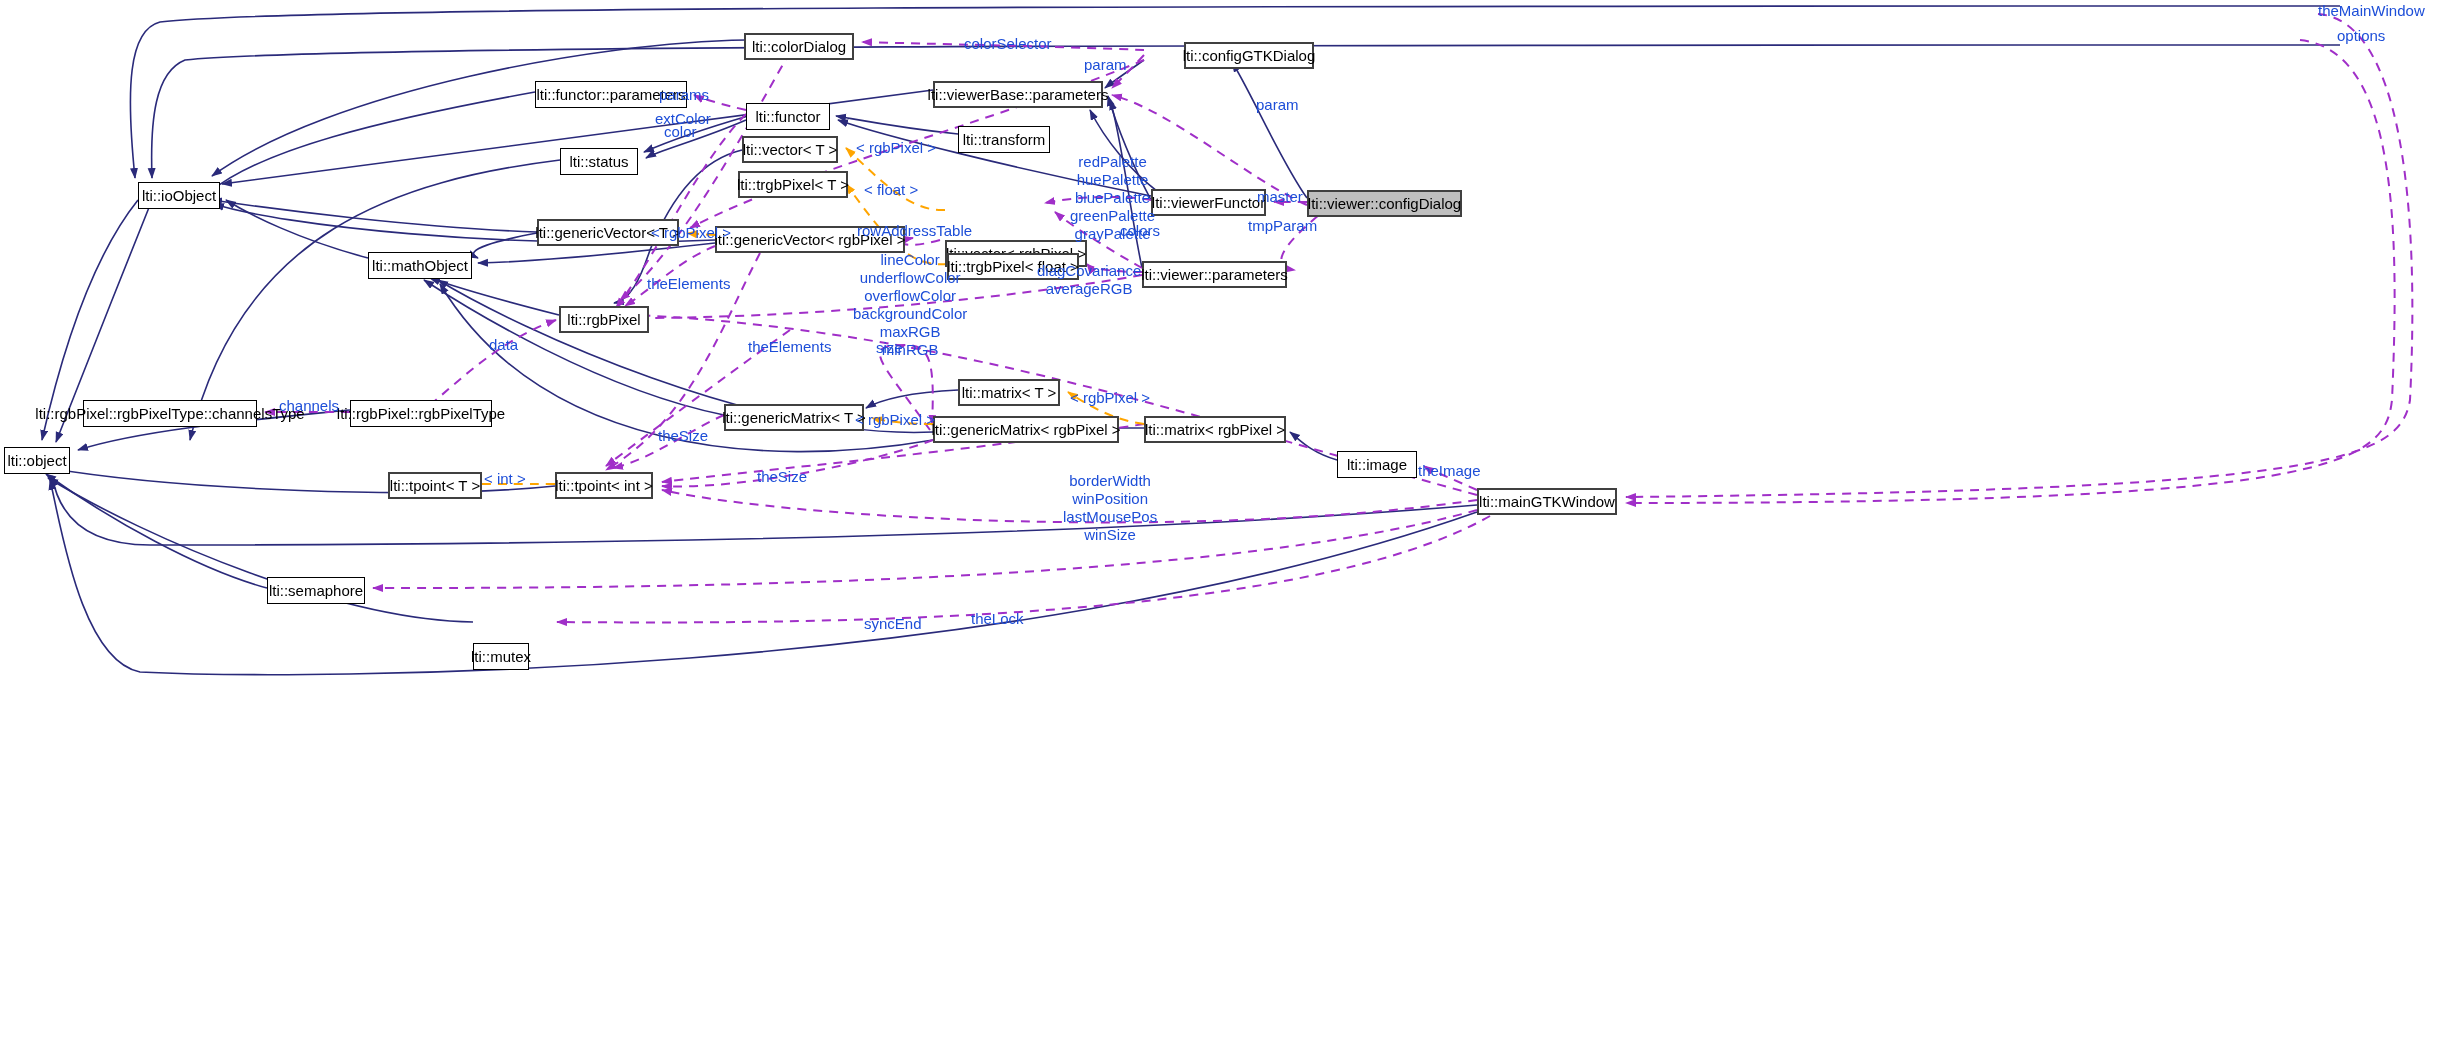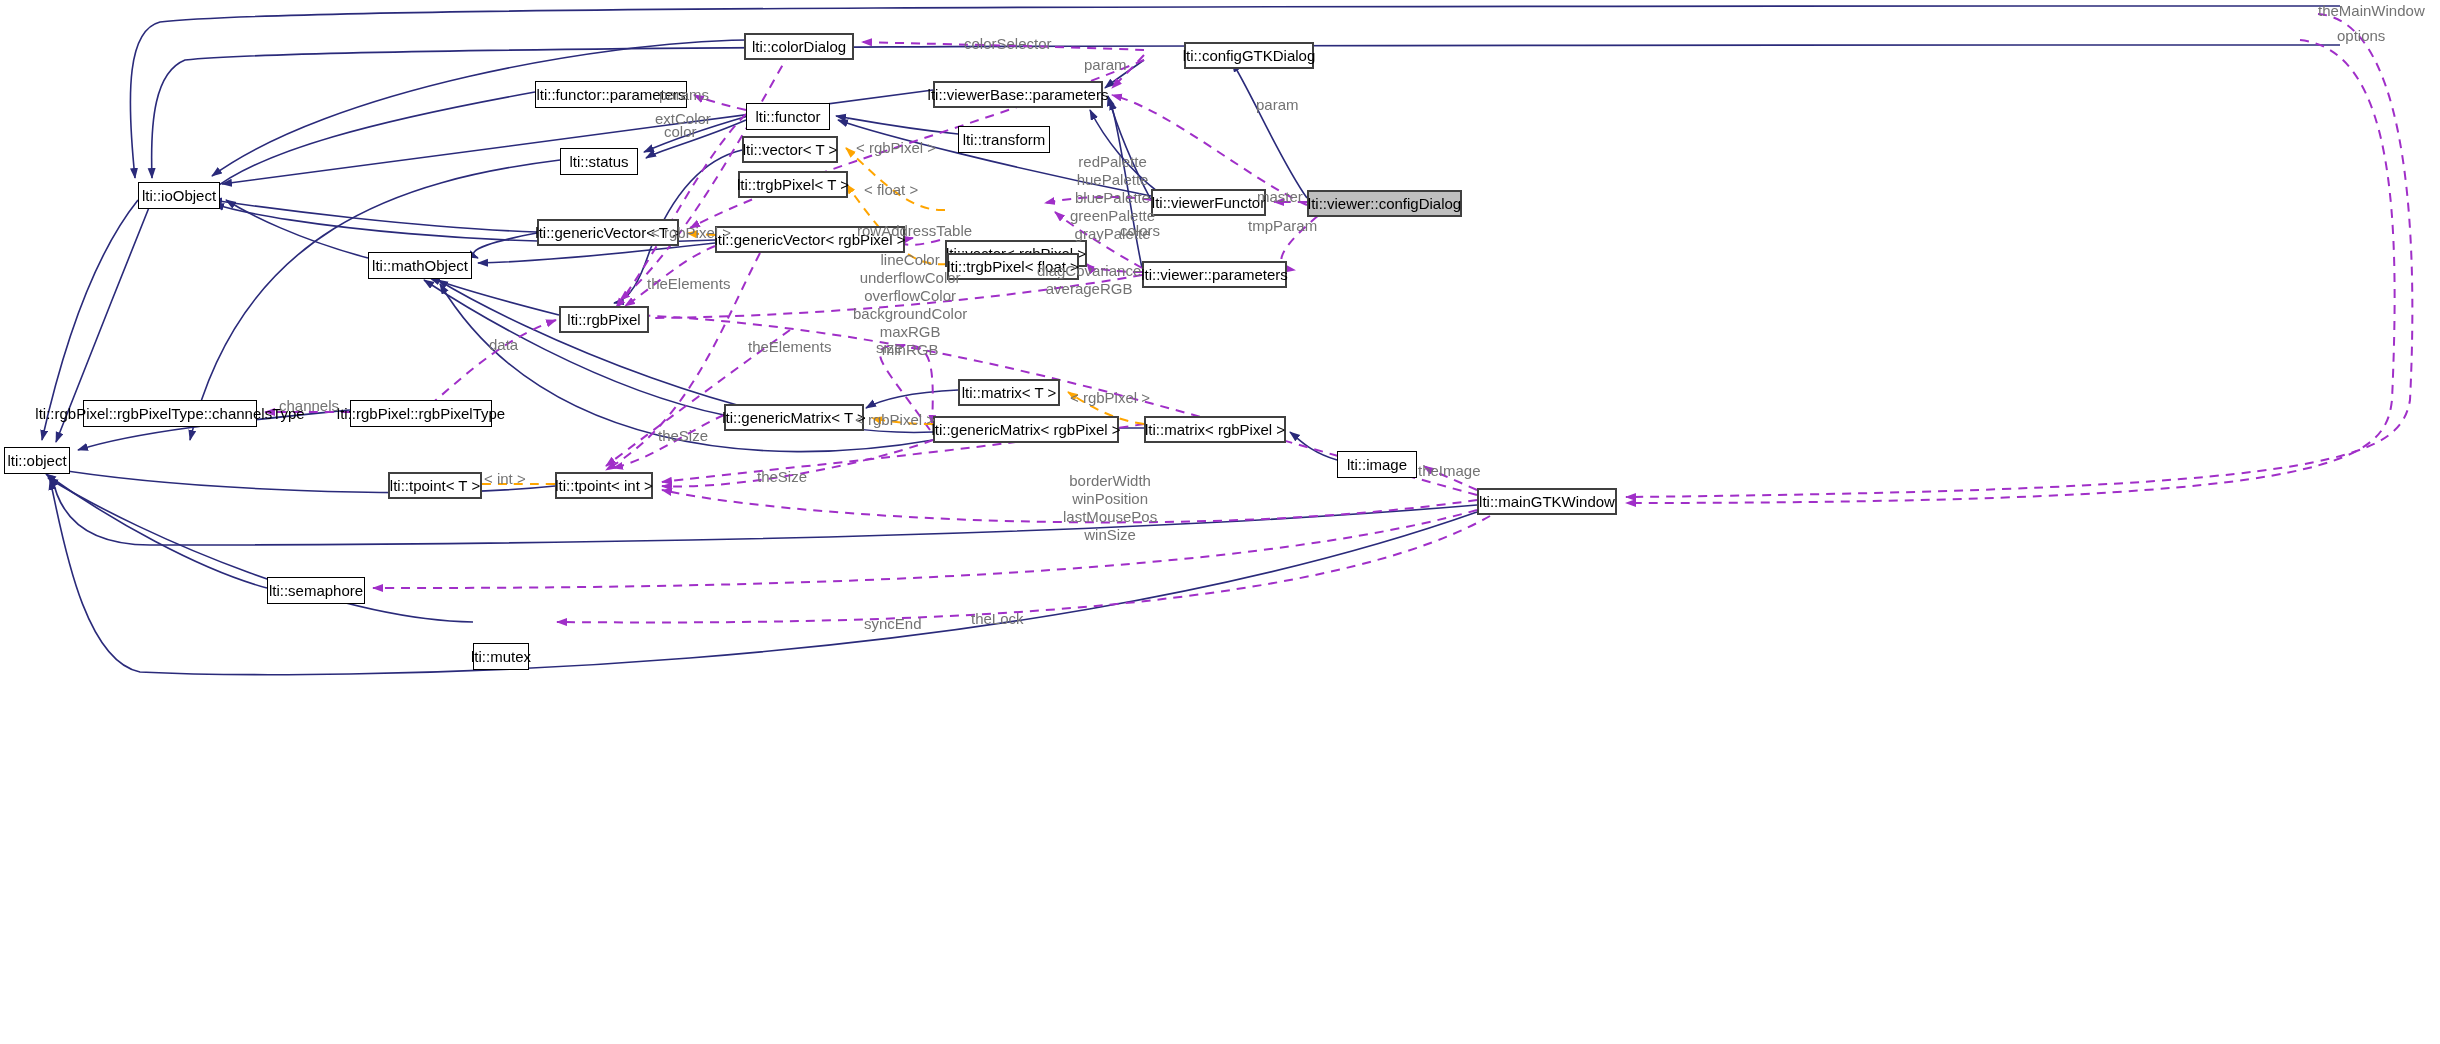--- a/index.html
+++ b/index.html
@@ -4,21 +4,21 @@
 <style>
   html,body{margin:0;padding:0;background:#ffffff;}
   body{width:2440px;height:1044px;font-family:"Liberation Sans",sans-serif;overflow:hidden;}
   #stage{position:relative;width:2440px;height:1044px;background:#fff;}
   svg#edges{position:absolute;left:0;top:0;width:2440px;height:1044px;}
   .node{position:absolute;box-sizing:border-box;border:1px solid #000;background:#fff;
         font-size:15px;line-height:1;color:#000;display:flex;align-items:center;justify-content:center;
         white-space:nowrap;padding:0 7px;height:27px;}
   .node.thick{border:2px solid #404040;}
   .node.hl{background:#bfbfbf;border:2px solid #404040;}
-  .elabel{position:absolute;font-size:15px;color:#737373;white-space:nowrap;line-height:18px;}
+  .elabel{position:absolute;font-size:15px;color:#1d4ed8;white-space:nowrap;line-height:18px;}
   .elabel.multi{text-align:center;}
   .tmpl{font-size:15px;}
 </style>
 </head>
 <body>
 
 <div id="stage">
   <svg id="edges" viewBox="0 0 2440 1044">
     <defs>
       <marker id="ahBlue" markerWidth="12" markerHeight="12" refX="10" refY="4" orient="auto" markerUnits="userSpaceOnUse">

